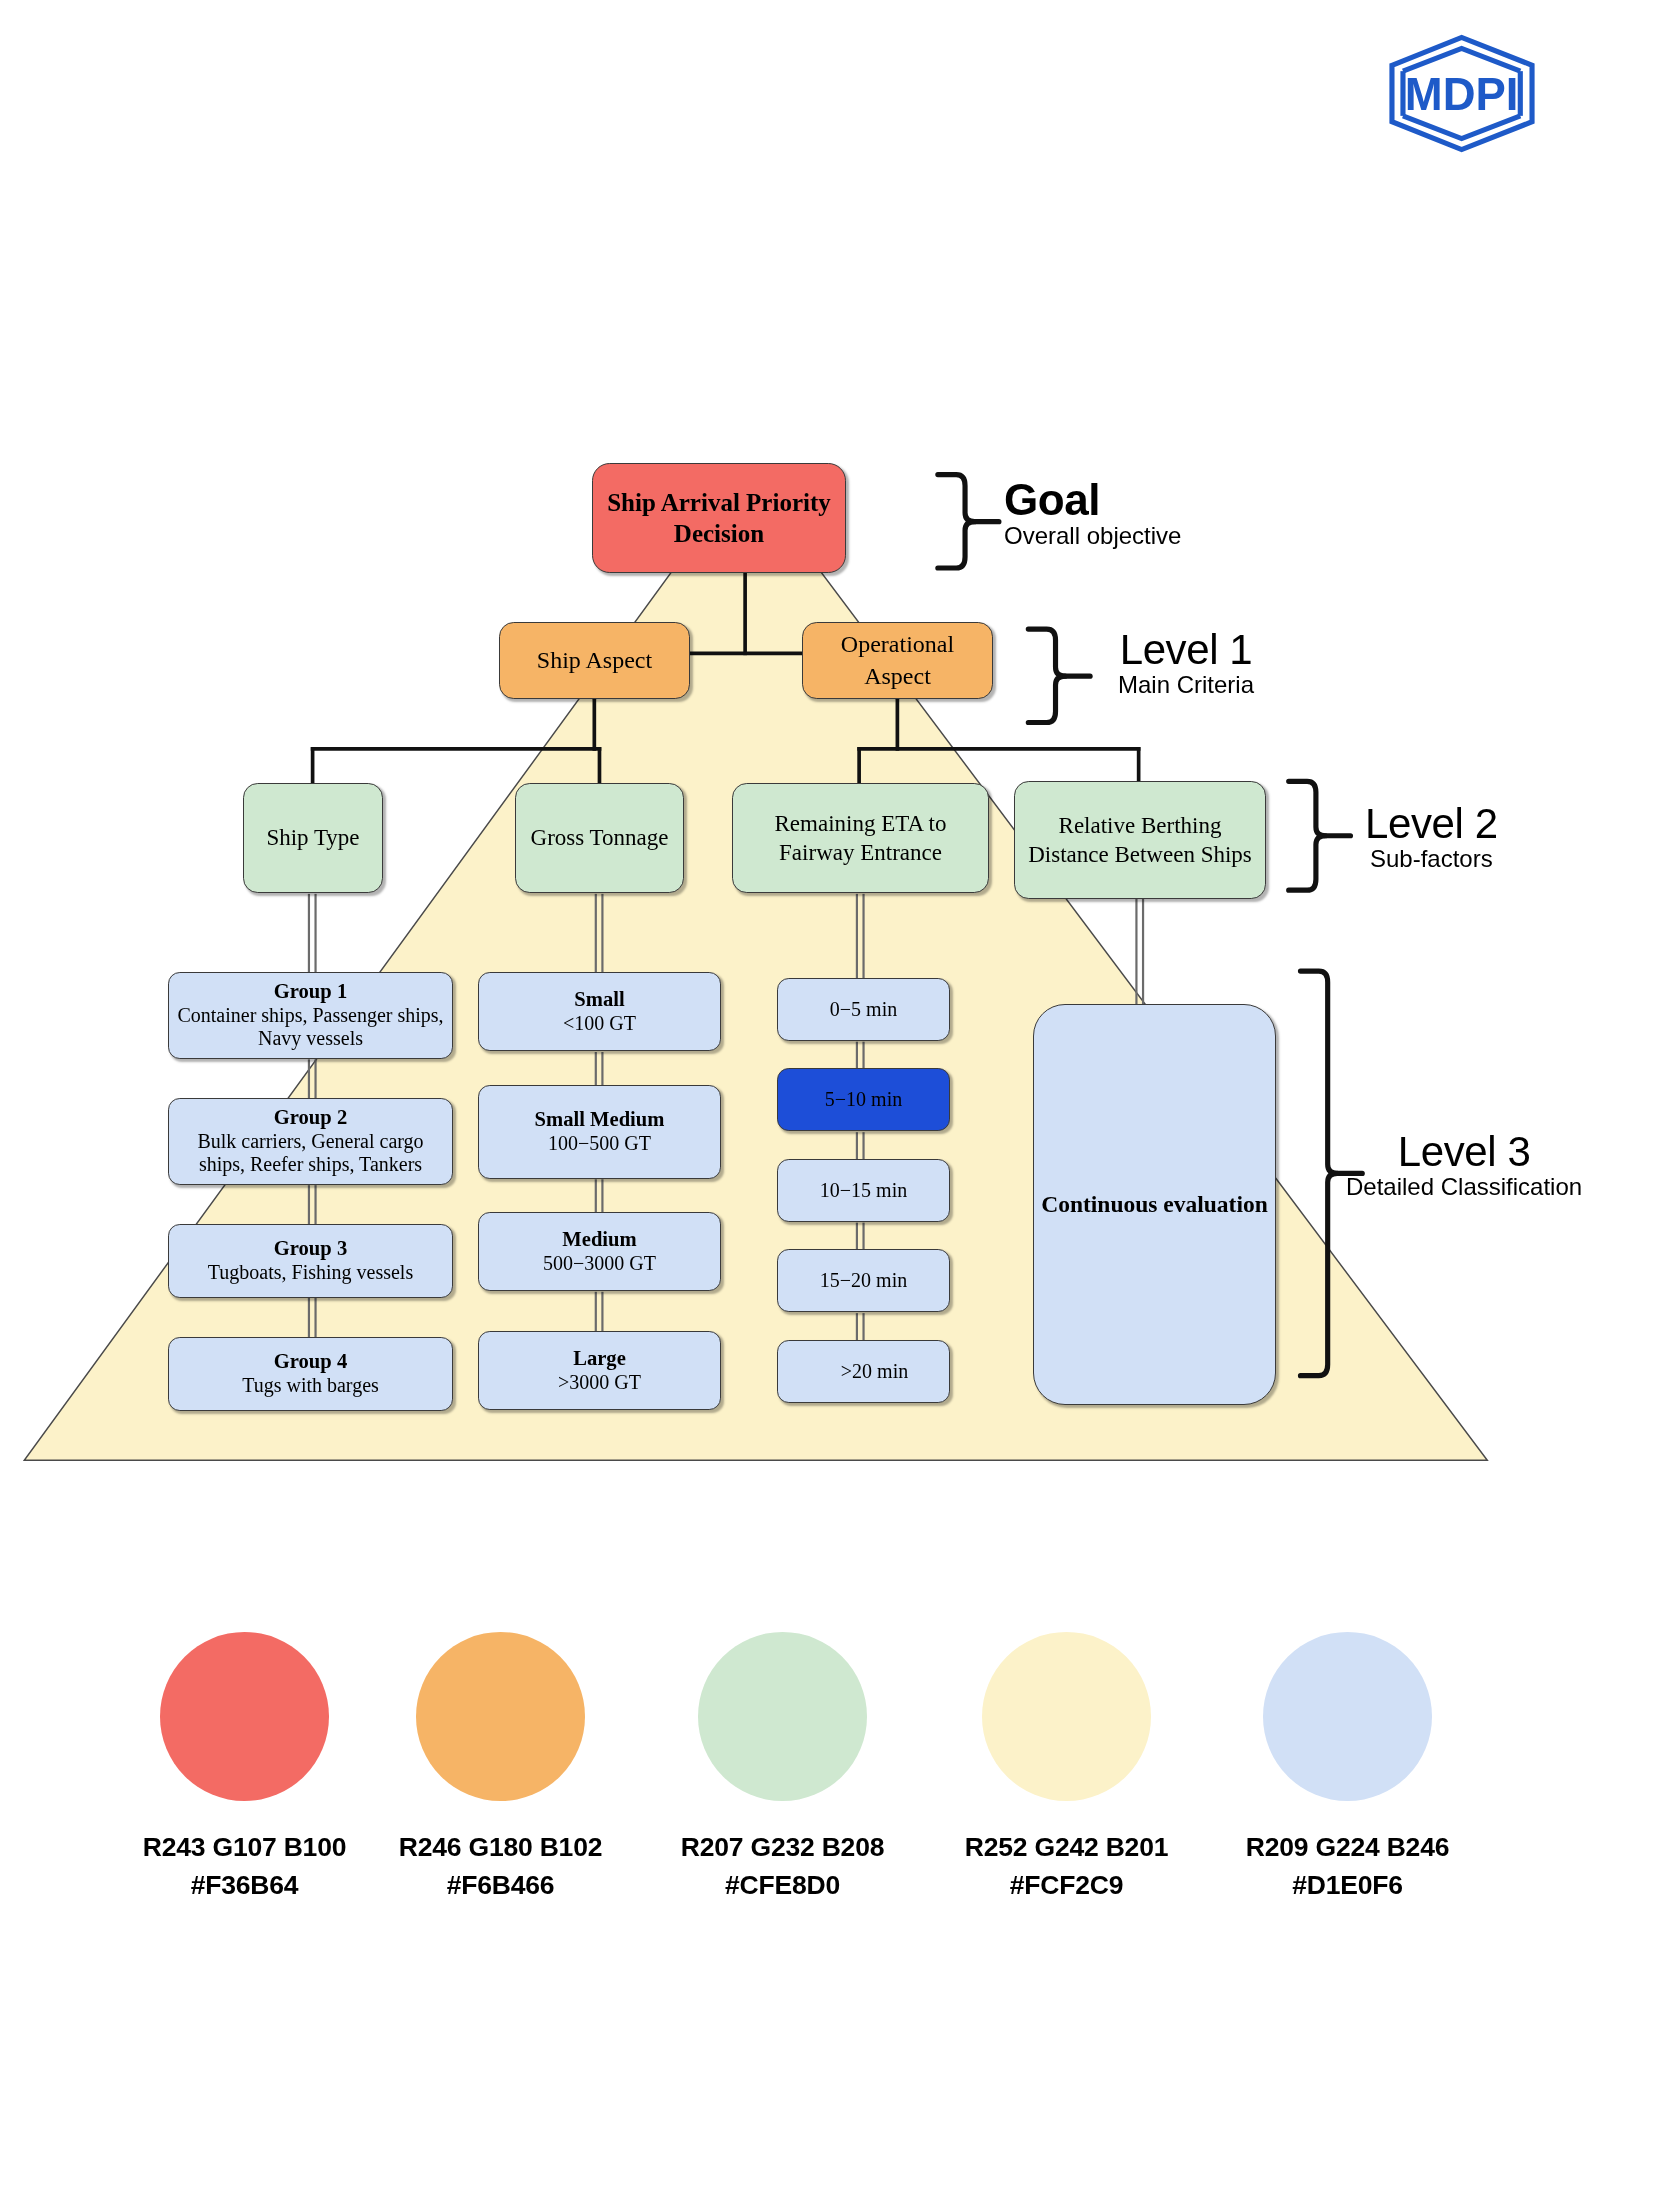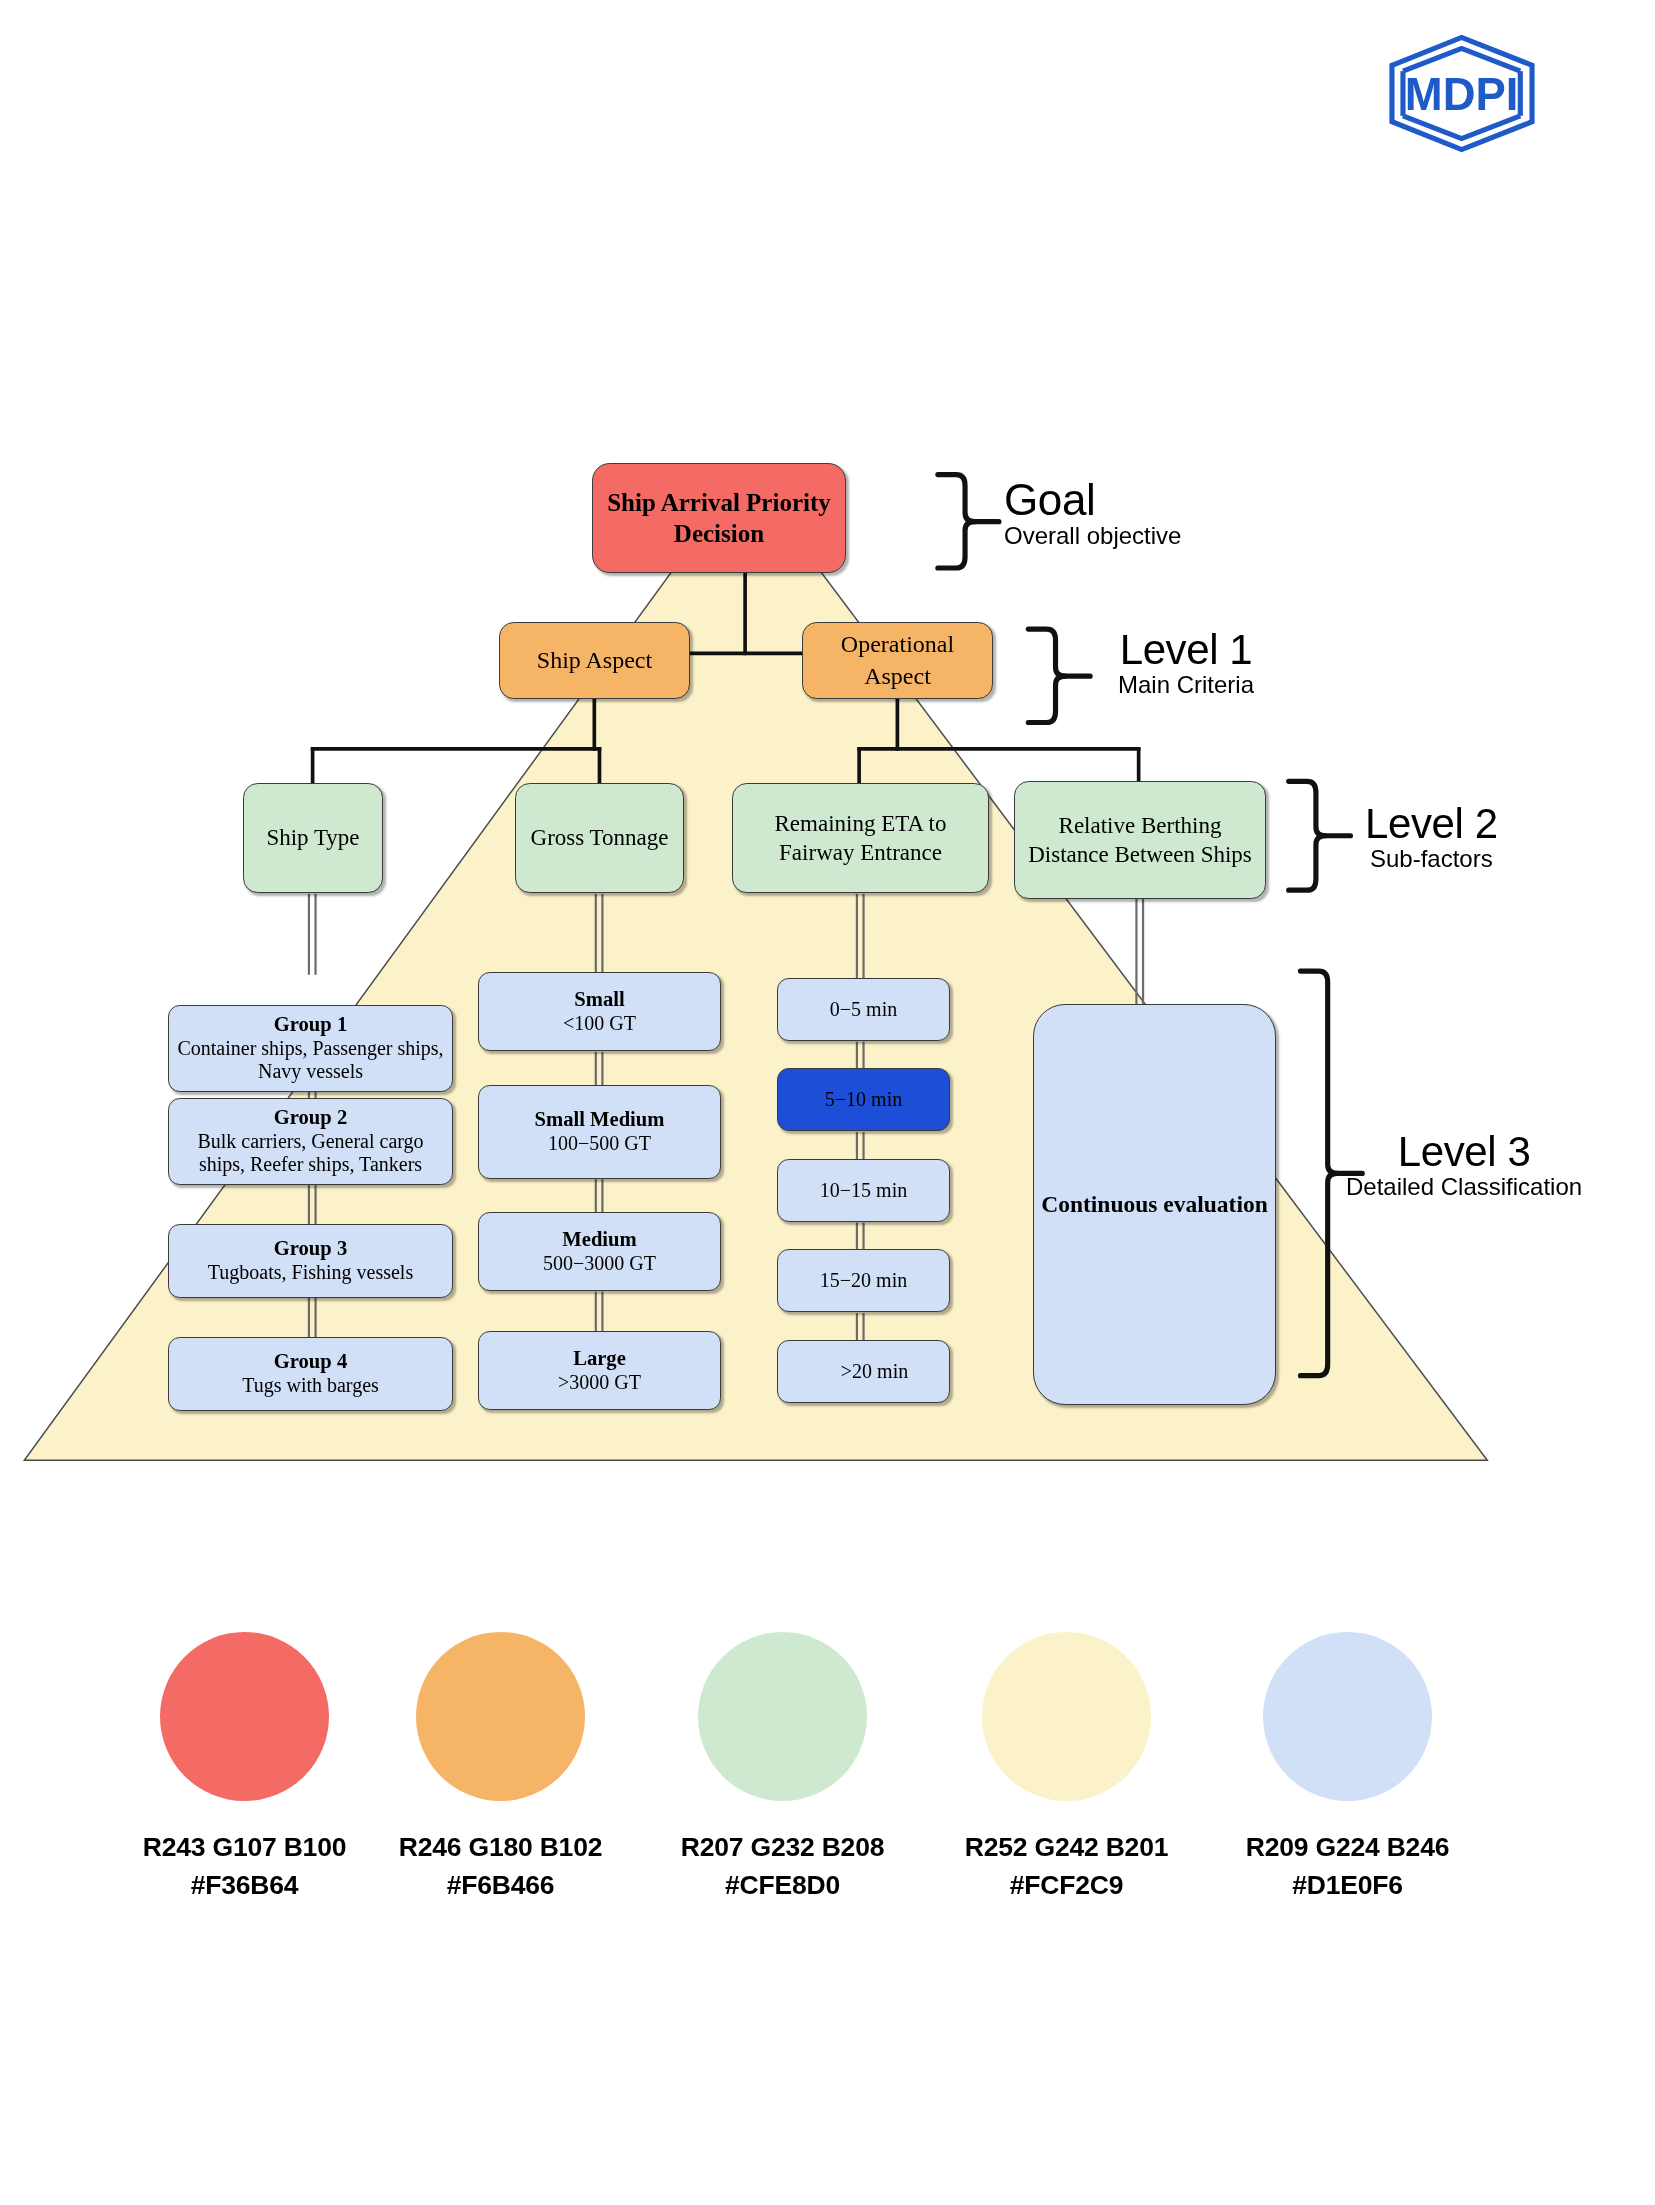--- a/index.html
+++ b/index.html
@@ -48,21 +48,21 @@
   #gross-tonnage-box{left:515px;top:783px;width:169px;height:110px;}
   #remaining-eta-box{left:732px;top:783px;width:257px;height:110px;}
   #relative-berthing-box{left:1014px;top:781px;width:252px;height:118px;}
 
   
   .lvl3{background:#D1E0F6;border-radius:11.8px;}
   .lvl3 .t1{font-size:20.6px;}
   .lvl3 .t2{font-size:20px;}
 
   
-  #group1-box{left:168px;top:972px;width:285px;height:87px;margin-top:33px;}
+  #group1-box{left:168px;top:972px;width:285px;height:87px;}
   #group2-box{left:168px;top:1098px;width:285px;height:87px;}
   #group3-box{left:168px;top:1224px;width:285px;height:74px;}
   #group4-box{left:168px;top:1337px;width:285px;height:74px;}
 
   
   #gt-small-box{left:478px;top:972px;width:243px;height:79px;}
   #gt-smallmed-box{left:478px;top:1085px;width:243px;height:94px;}
   #gt-medium-box{left:478px;top:1212px;width:243px;height:79px;}
   #gt-large-box{left:478px;top:1331px;width:243px;height:79px;}
 
@@ -79,21 +79,21 @@
     left:1033px;top:1004px;width:243px;height:401px;
     border-radius:32px;font-size:23.5px;line-height:1.3;
   }
 
   
   .level-caption{position:absolute;text-align:left;color:#000;}
   .level-caption .big{font-size:42px;line-height:1.0;letter-spacing:-0.4px;white-space:nowrap;}
   .level-caption .small{font-size:24px;line-height:1.15;white-space:nowrap;}
 
   #goal-caption{left:1004px;top:478px;}
-  #goal-caption .big{font-size:44px;}
+  #goal-caption .big{font-size:44px;font-weight:bold;}
   #level1-caption{left:1118px;top:629px;text-align:center;}
   #level2-caption{left:1365px;top:803px;text-align:center;}
   #level3-caption{left:1346px;top:1131px;text-align:center;}
 
   
   #palette{position:absolute;left:0;top:1632px;width:1655px;height:243px;}
   .swatch-wrap{position:absolute;width:221px;text-align:center;}
   .swatch{width:169px;height:169px;border-radius:50%;margin:0 auto;}
   .swatch-label{
     margin-top:26.5px;font-size:26.5px;font-weight:bold;line-height:1.45;

